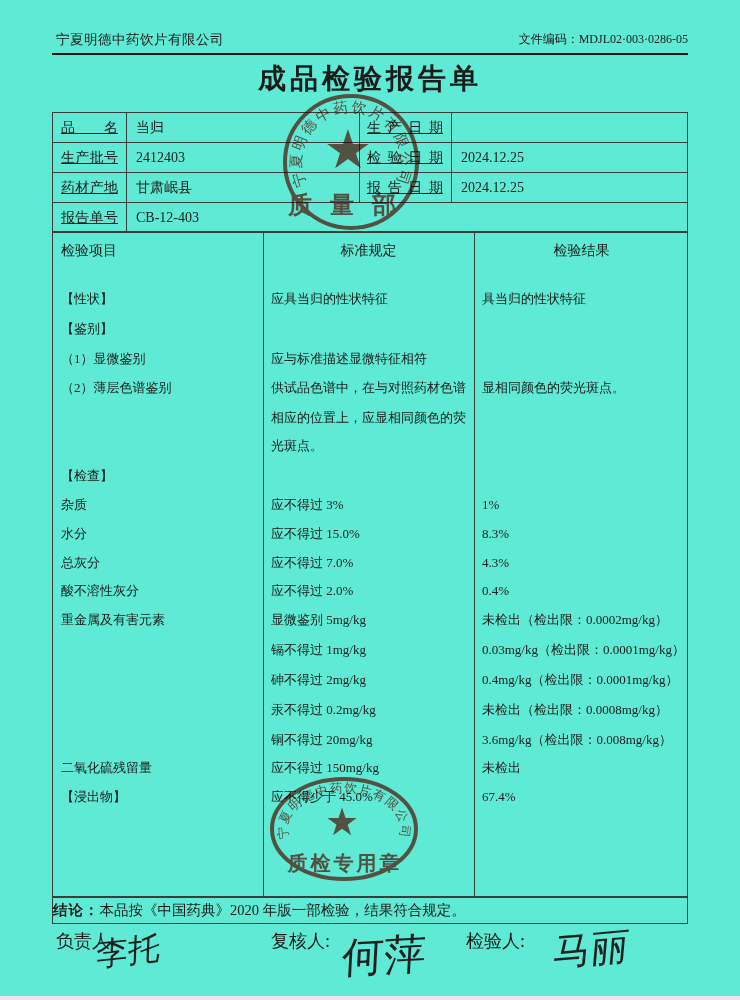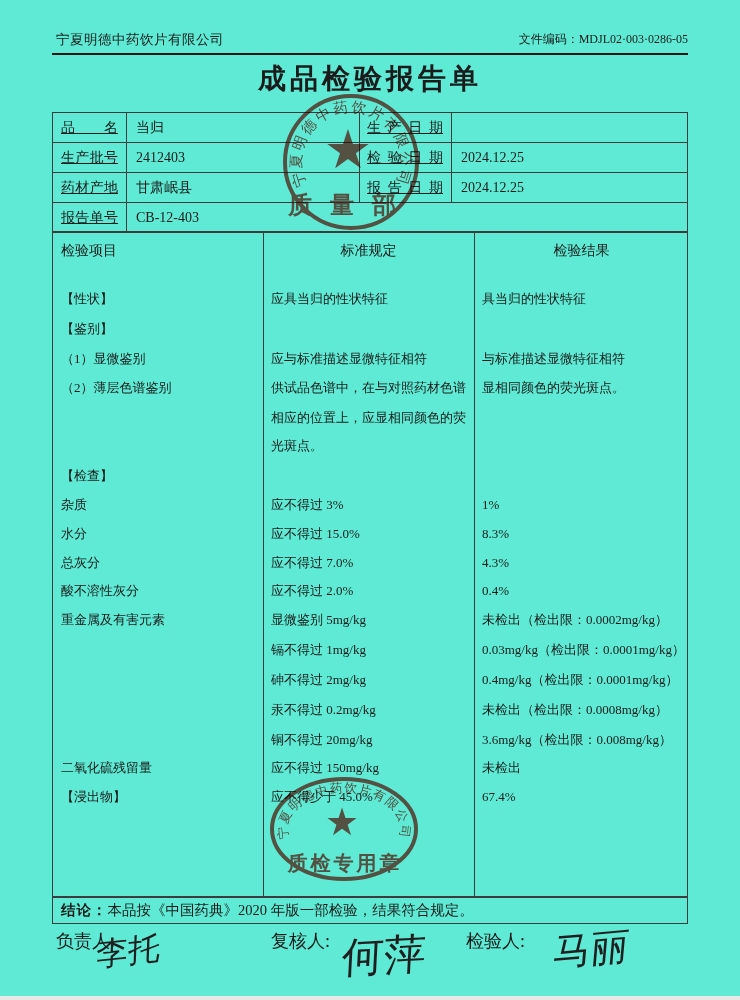--- a/index.html
+++ b/index.html
@@ -15,21 +15,21 @@
   .hline{position:absolute;left:0;width:100%;height:1px;background:#3c3c3c;}
   .vline{position:absolute;top:0;width:1px;background:#3c3c3c;}
   .cell{position:absolute;height:30px;line-height:30px;font-size:14px;white-space:nowrap;overflow:hidden;}
   .jlab{text-align:justify;text-align-last:justify;text-decoration:underline;}
   
   .tbl{left:52px;top:232px;width:636px;height:665px;border:1px solid #3c3c3c;box-sizing:border-box;}
   .ln{position:absolute;height:20px;line-height:20px;font-size:13px;white-space:nowrap;}
   .chead{position:absolute;height:20px;line-height:20px;font-size:14px;text-align:center;}
   
   .concl{left:52px;top:897px;width:636px;height:27px;border:1px solid #3c3c3c;box-sizing:border-box;
-         line-height:25px;font-size:14.5px;padding-left:8px;white-space:nowrap;}
+         line-height:25px;font-size:14.5px;white-space:nowrap;}
   .concl b{letter-spacing:1px;}
   .signrole{font-size:18px;top:929px;}
   .sig{font-size:36px;color:#1f1f1f;font-family:"DejaVu Sans",sans-serif;}
   
   .stamp{mix-blend-mode:multiply;opacity:.85;}
 </style>
 </head>
 <body>
 
 <div class="page">
@@ -99,21 +99,20 @@
     <div class="ln" style="left:218px;top:348px">应不得过 2.0%</div>
     <div class="ln" style="left:218px;top:377px">显微鉴别 5mg/kg</div>
     <div class="ln" style="left:218px;top:407px">镉不得过 1mg/kg</div>
     <div class="ln" style="left:218px;top:437px">砷不得过 2mg/kg</div>
     <div class="ln" style="left:218px;top:467px">汞不得过 0.2mg/kg</div>
     <div class="ln" style="left:218px;top:497px">铜不得过 20mg/kg</div>
     <div class="ln" style="left:218px;top:525px">应不得过 150mg/kg</div>
     <div class="ln" style="left:218px;top:554px">应不得少于 45.0%</div>
 
     <div class="ln" style="left:429px;top:56px">具当归的性状特征</div>
-    <div class="ln" style="left:429px;top:116px">与标准描述显微特征相符</div>
     <div class="ln" style="left:429px;top:145px">显相同颜色的荧光斑点。</div>
     <div class="ln" style="left:429px;top:262px">1%</div>
     <div class="ln" style="left:429px;top:291px">8.3%</div>
     <div class="ln" style="left:429px;top:320px">4.3%</div>
     <div class="ln" style="left:429px;top:348px">0.4%</div>
     <div class="ln" style="left:429px;top:377px">未检出（检出限：0.0002mg/kg）</div>
     <div class="ln" style="left:429px;top:407px">0.03mg/kg（检出限：0.0001mg/kg）</div>
     <div class="ln" style="left:429px;top:437px">0.4mg/kg（检出限：0.0001mg/kg）</div>
     <div class="ln" style="left:429px;top:467px">未检出（检出限：0.0008mg/kg）</div>
     <div class="ln" style="left:429px;top:497px">3.6mg/kg（检出限：0.008mg/kg）</div>

